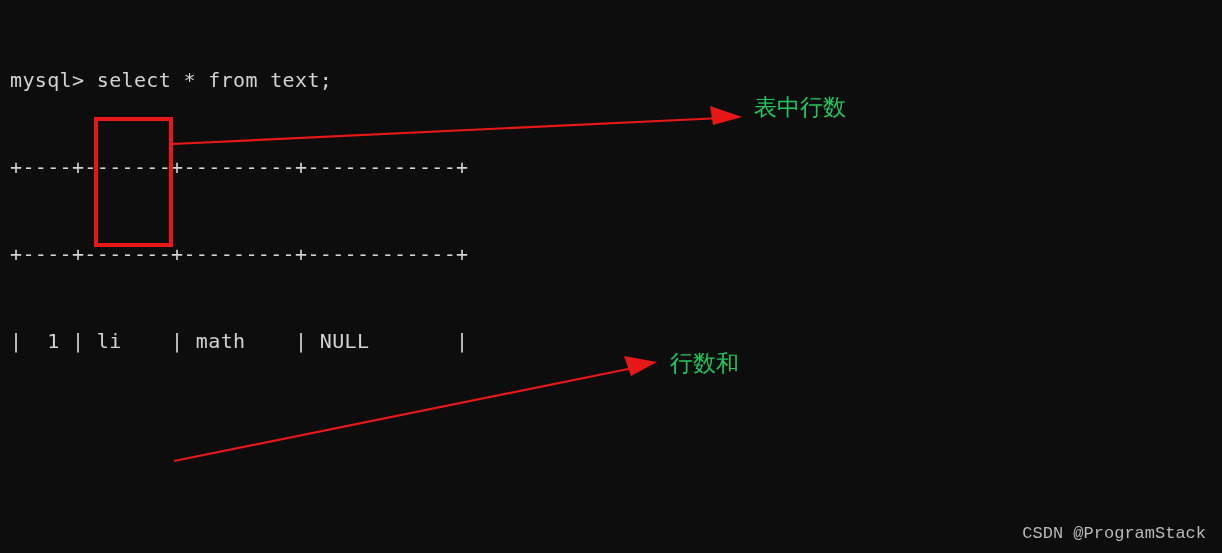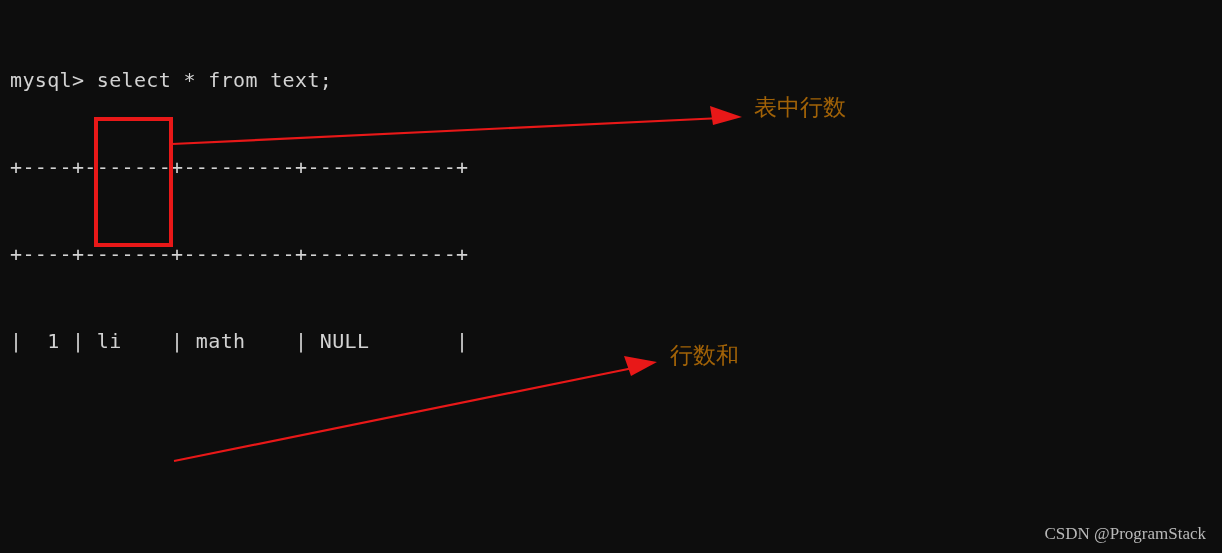--- a/index.html
+++ b/index.html
@@ -35,35 +35,35 @@
   .overlay {
     position: absolute;
     left: 0;
     top: 0;
     width: 1222px;
     height: 553px;
     pointer-events: none;
   }
   .anno-label {
     position: absolute;
-    color: #a16207;
+    color: #22c55e;
     font-family: "DejaVu Sans", "Liberation Sans", sans-serif;
     font-size: 23px;
     line-height: 23px;
     white-space: nowrap;
     font-weight: 400;
   }
   #anno-rows-label  { left: 754px; top: 96px; }
-  #anno-count-label { left: 670px; top: 344px; }
+  #anno-count-label { left: 670px; top: 352px; }
   #watermark {
     position: absolute;
     right: 16px;
     bottom: 9px;
     color: #b9b9b9;
-    font-family: Liberation Serif, serif;
+    font-family: Liberation Mono, monospace;
     font-size: 17px;
     line-height: 20px;
     white-space: nowrap;
     margin-top: 16px;
   }
 </style>
 </head>
 <body>
 
 <div id="screen">

